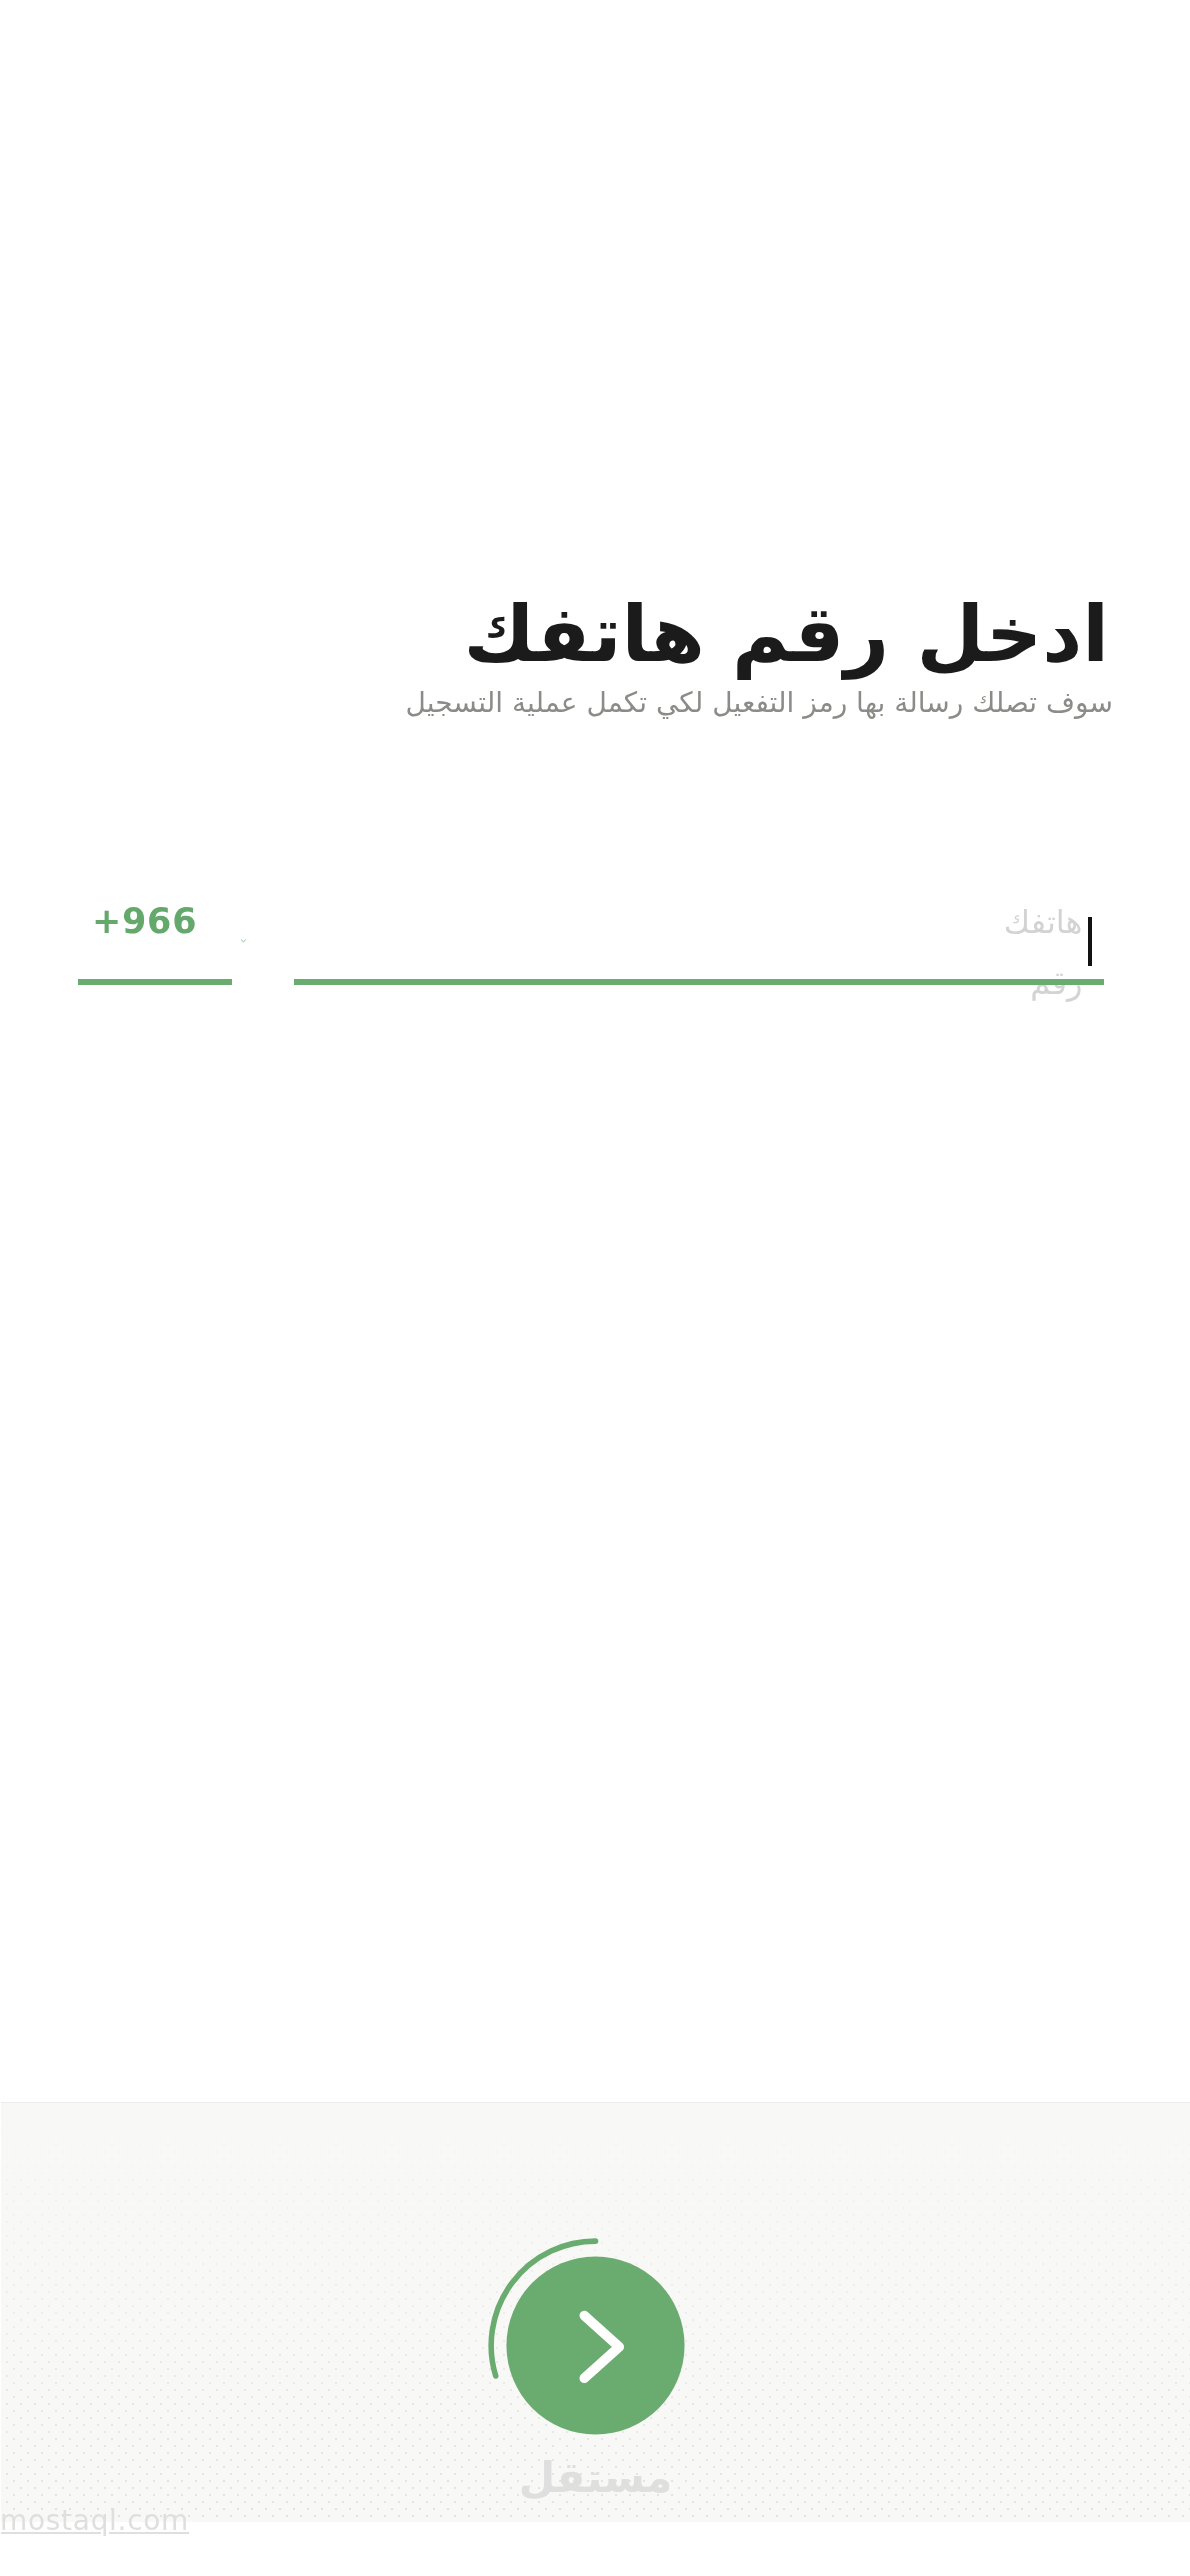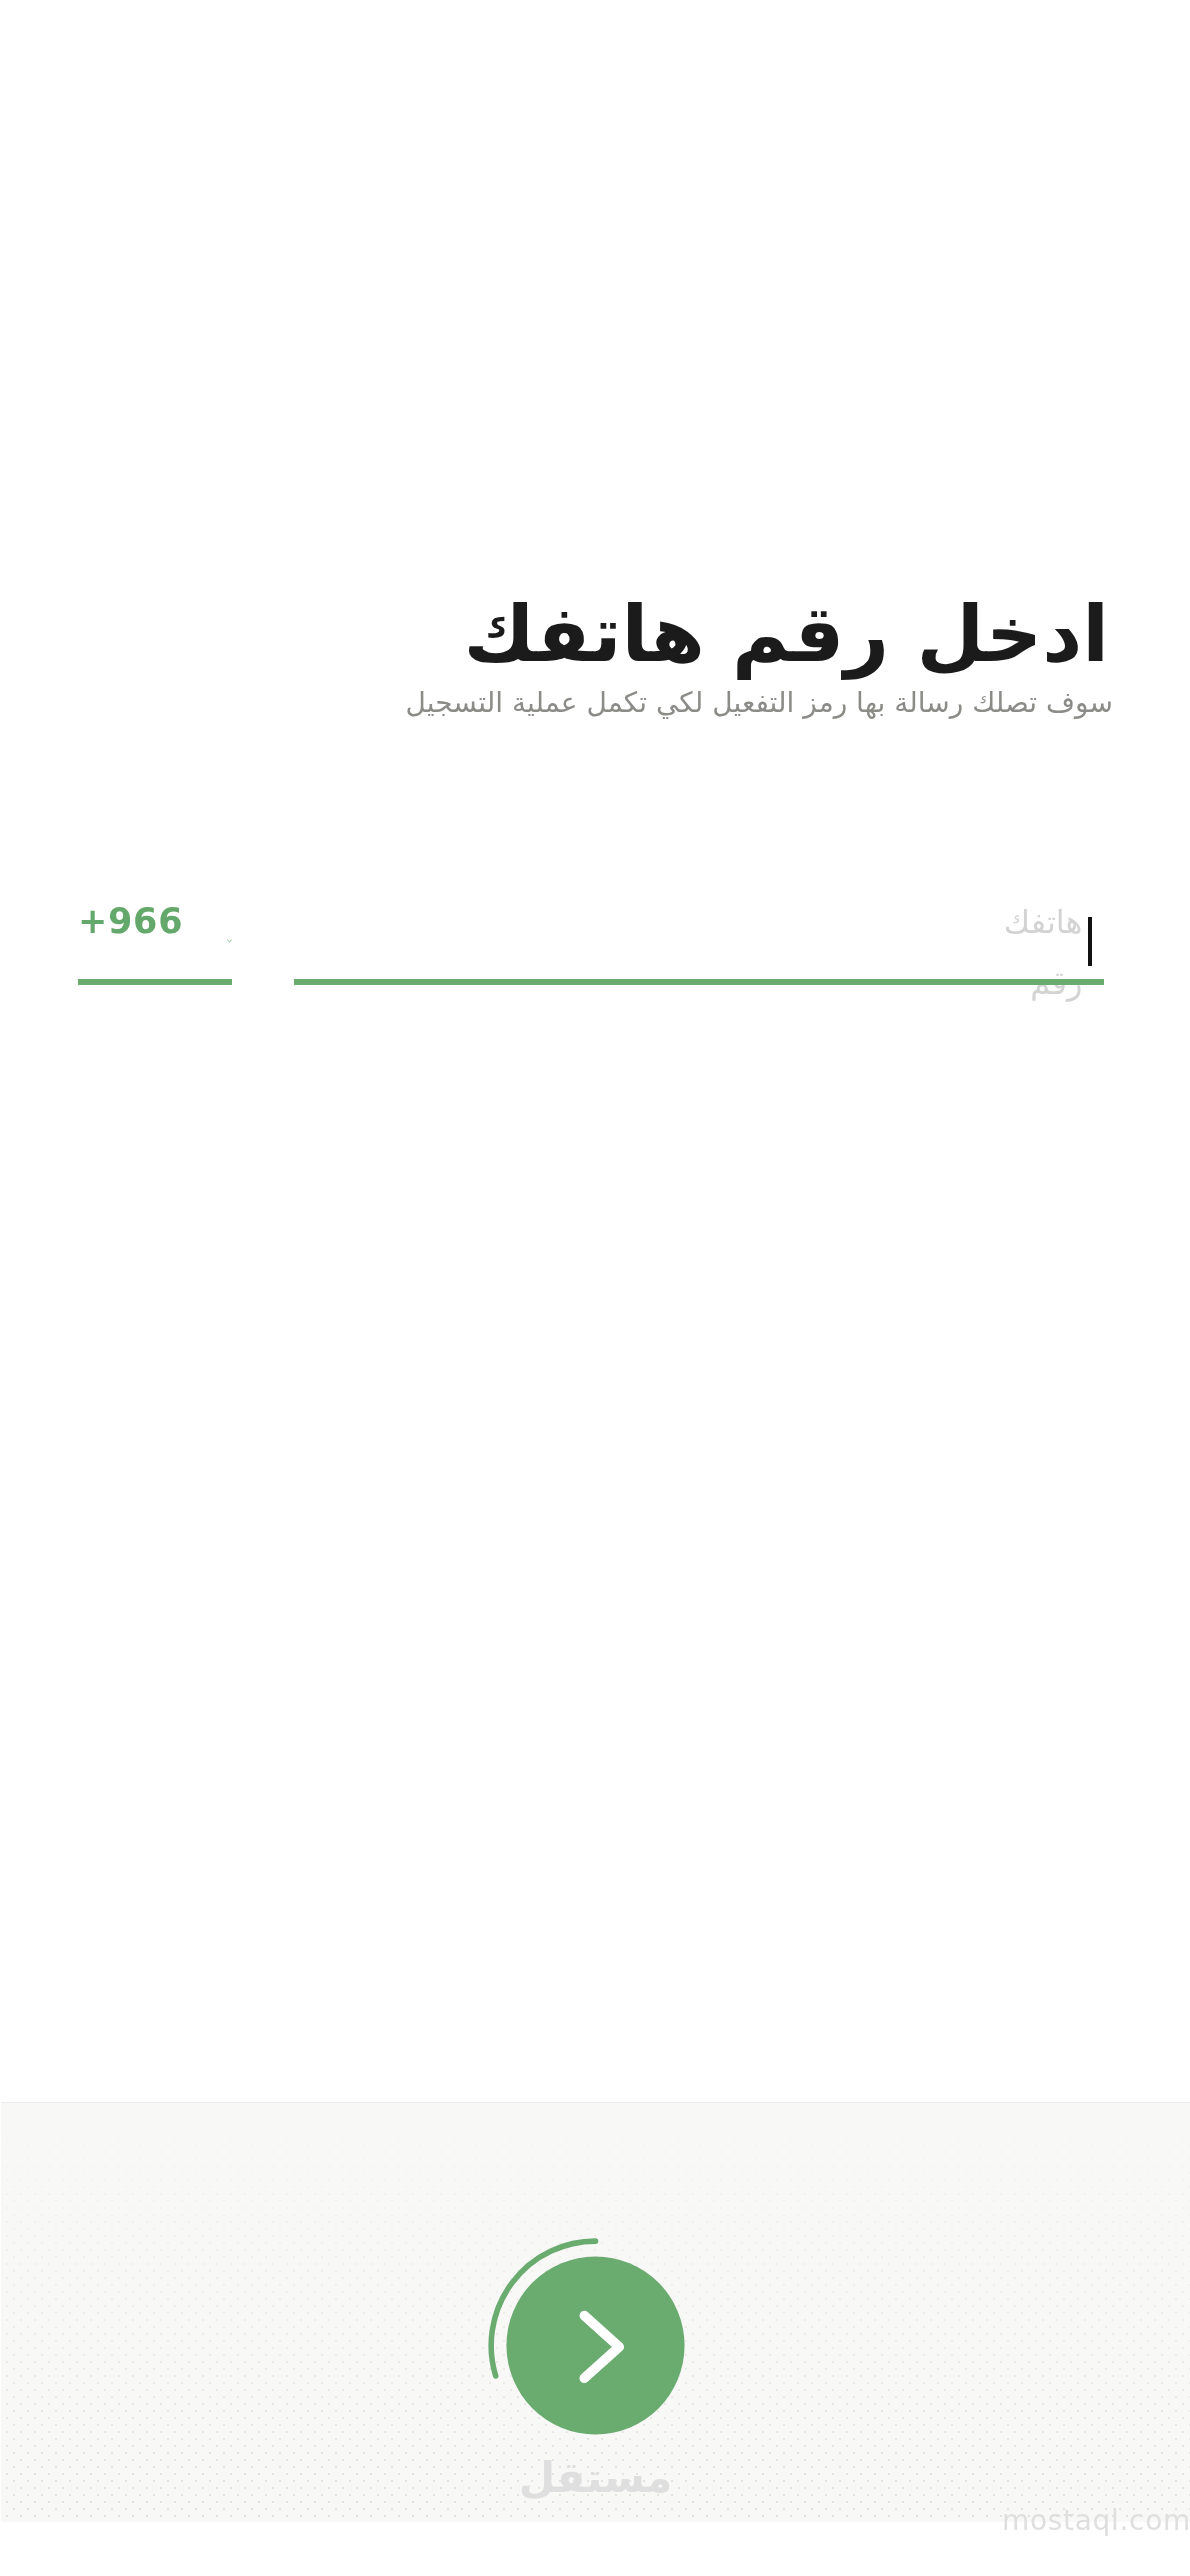--- a/index.html
+++ b/index.html
@@ -40,21 +40,21 @@
     font-size:28px;
     font-weight:400;
     line-height:1.45;
     color:var(--subtitle-gray);
     white-space:nowrap;
   }
 
   
   .country{
     position:absolute;
-    left:78px; top:896px;
+    left:92px; top:896px;
     width:154px; height:83px;
     direction:ltr;
     display:flex;
     align-items:flex-start;
     gap:44px;
     cursor:pointer;
   }
   .country-code{
     font-size:35px;
     font-weight:700;
@@ -147,26 +147,27 @@
     text-align:center;
     font-size:42px;
     font-weight:700;
     color:var(--watermark-gray);
     line-height:1.15;
   }
   .wm-en{
     position:absolute;
     left:0; top:401px; 
     width:100%;
-    text-align:right;
+    text-align:left;
     font-size:28px;
     font-weight:400;
     letter-spacing:0.7px;
     color:var(--watermark-gray);
     direction:ltr;
+    text-decoration:underline;
   }
 </style>
 </head>
 <body>
 
 <h1 class="title">ادخل رقم هاتفك</h1>
 <p class="subtitle">سوف تصلك رسالة بها رمز التفعيل لكي تكمل عملية التسجيل</p>
 
 <div class="country">
   <span class="country-code">+966</span>

